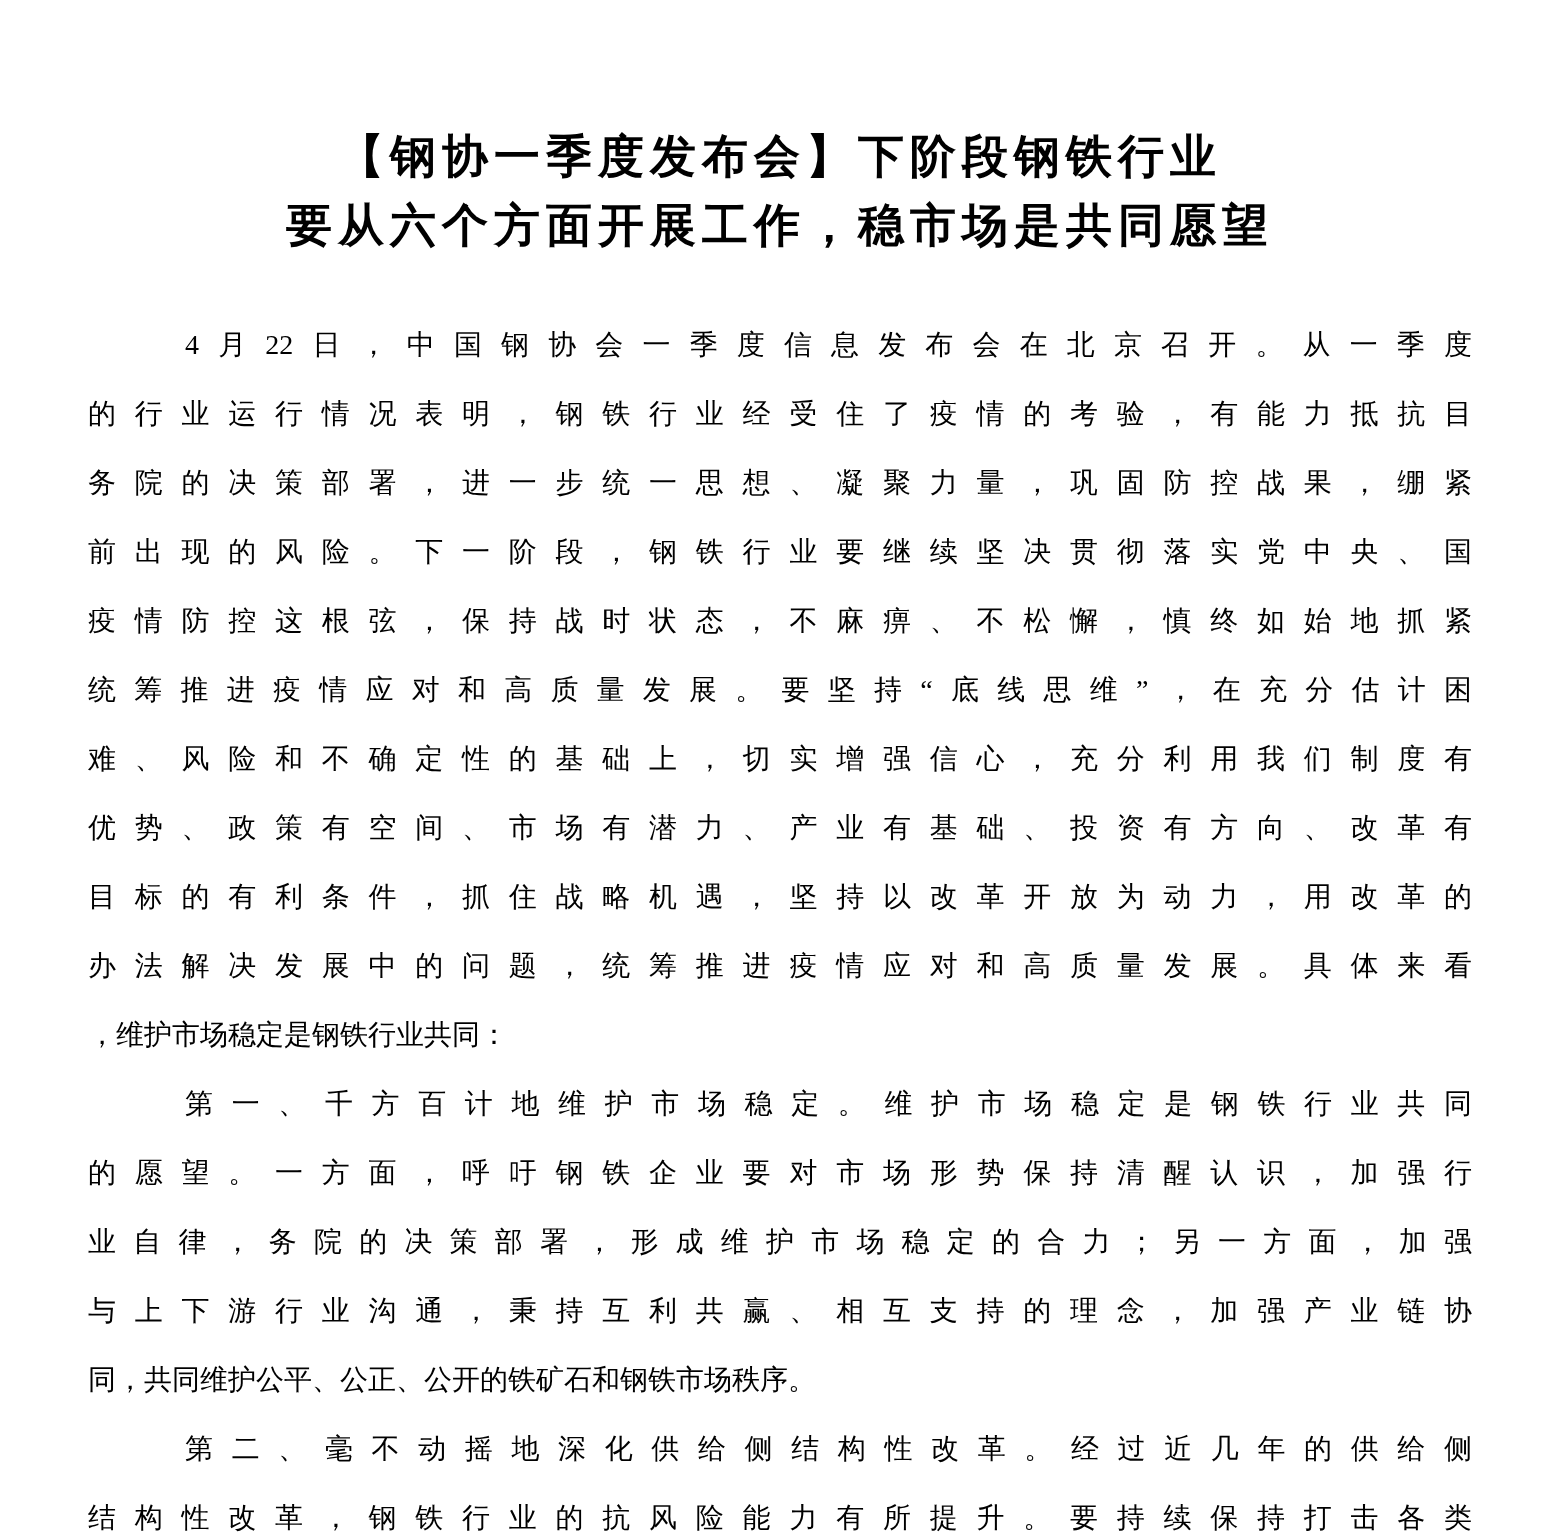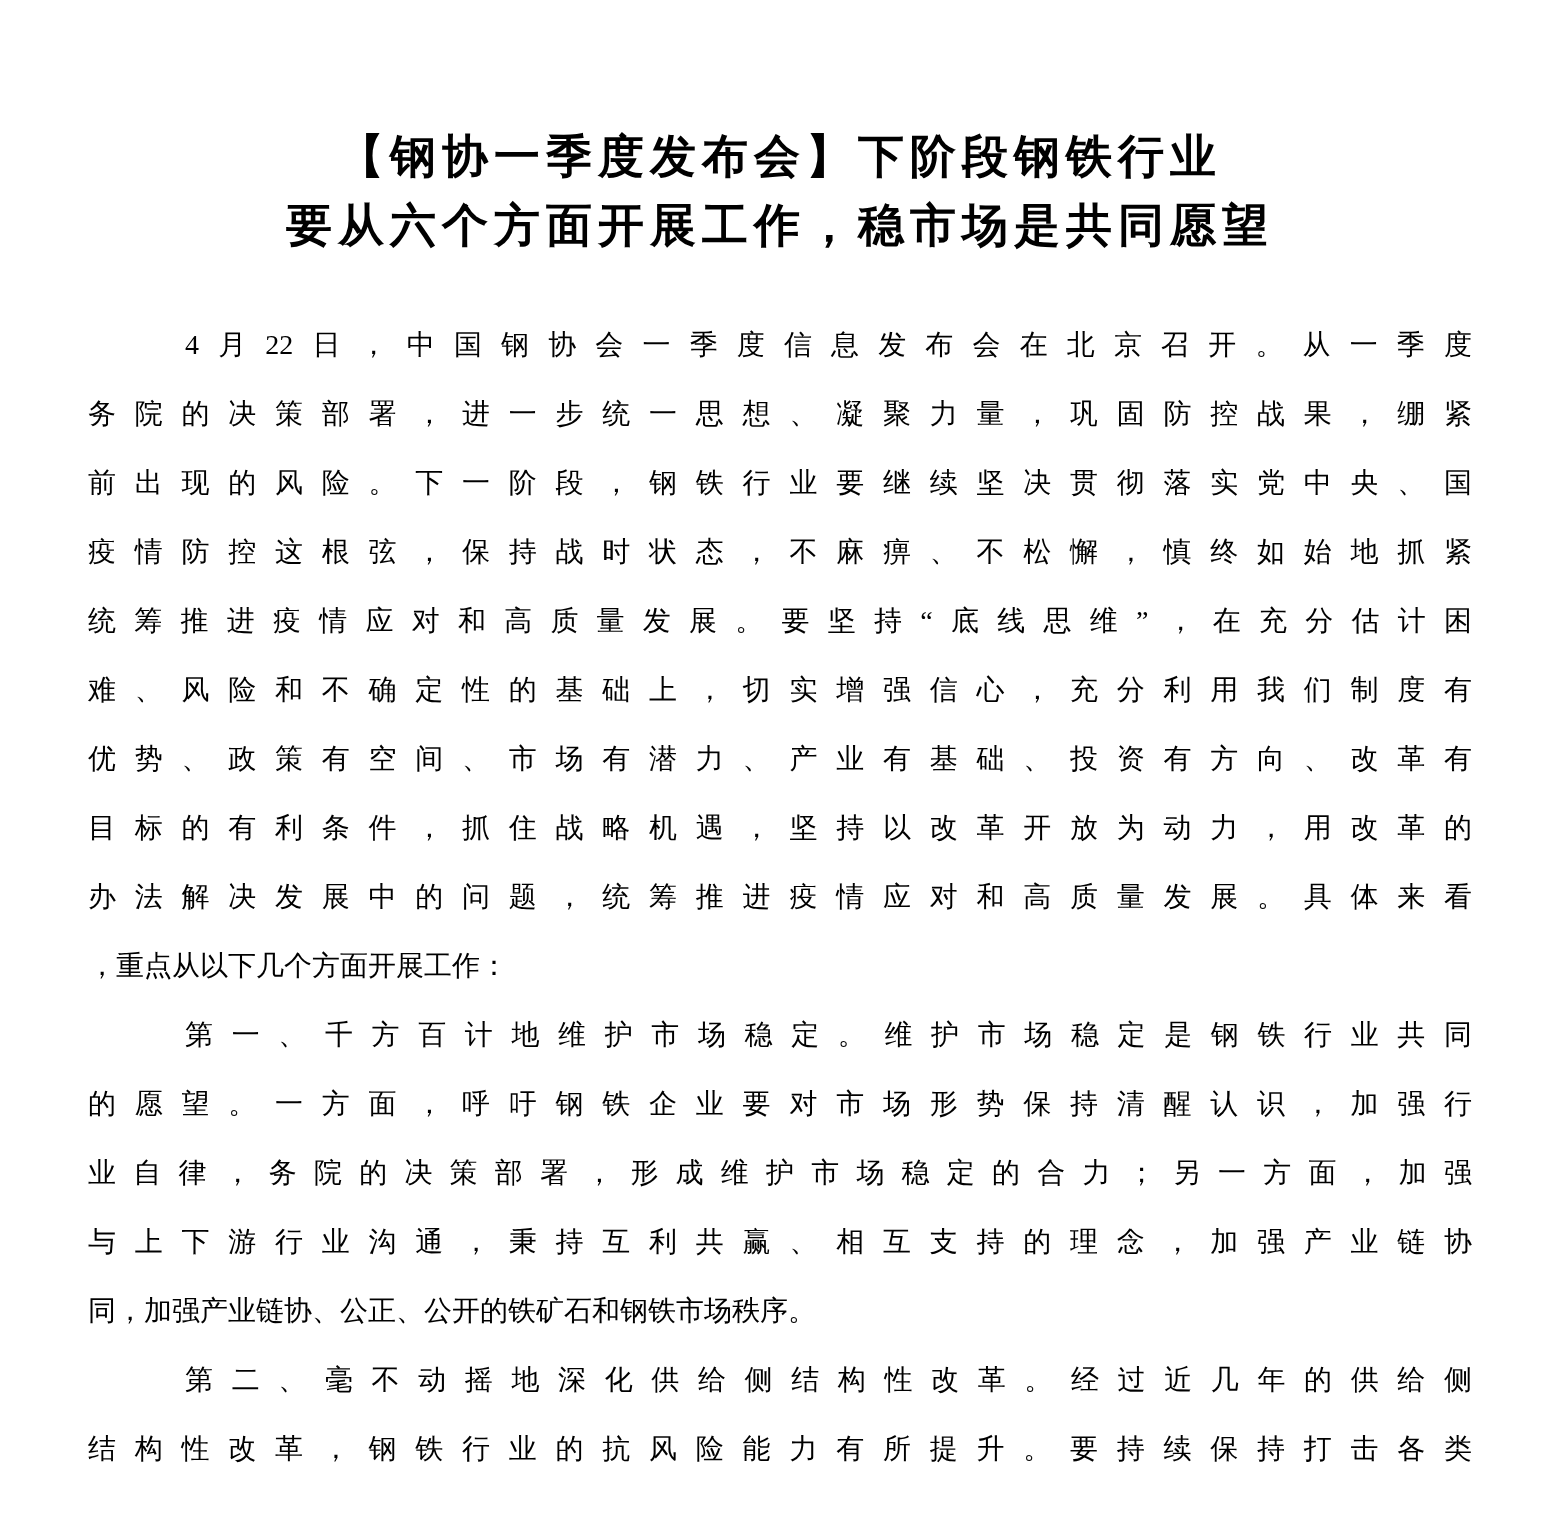--- a/index.html
+++ b/index.html
@@ -57,30 +57,31 @@
 </head>
 <body>
 
 <div class="page">
   <h1 class="doc-title">
     <span class="title-line">【钢协一季度发布会】下阶段钢铁行业</span>
     <span class="title-line">要从六个方面开展工作，稳市场是共同愿望</span>
   </h1>
   <div class="doc-body">
       <div class="line indent justify">4月22日，中国钢协会一季度信息发布会在北京召开。从一季度</div>
+      <div class="line justify">的行业运行情况表明，钢铁行业经受住了疫情的考验，有能力抵抗目</div>
       <div class="line justify">务院的决策部署，进一步统一思想、凝聚力量，巩固防控战果，绷紧</div>
       <div class="line justify">前出现的风险。下一阶段，钢铁行业要继续坚决贯彻落实党中央、国</div>
       <div class="line justify">疫情防控这根弦，保持战时状态，不麻痹、不松懈，慎终如始地抓紧</div>
       <div class="line justify">统筹推进疫情应对和高质量发展。要坚持“底线思维”，在充分估计困</div>
       <div class="line justify">难、风险和不确定性的基础上，切实增强信心，充分利用我们制度有</div>
       <div class="line justify">优势、政策有空间、市场有潜力、产业有基础、投资有方向、改革有</div>
       <div class="line justify">目标的有利条件，抓住战略机遇，坚持以改革开放为动力，用改革的</div>
       <div class="line justify">办法解决发展中的问题，统筹推进疫情应对和高质量发展。具体来看</div>
-      <div class="line">，重点从以下几个方面开展工作：</div>
+      <div class="line">，维护市场稳定是钢铁行业共同：</div>
       <div class="line indent justify">第一、千方百计地维护市场稳定。维护市场稳定是钢铁行业共同</div>
       <div class="line justify">的愿望。一方面，呼吁钢铁企业要对市场形势保持清醒认识，加强行</div>
       <div class="line justify">业自律，务院的决策部署，形成维护市场稳定的合力；另一方面，加强</div>
       <div class="line justify">与上下游行业沟通，秉持互利共赢、相互支持的理念，加强产业链协</div>
-      <div class="line">同，加强产业链协、公正、公开的铁矿石和钢铁市场秩序。</div>
+      <div class="line">同，共同维护公平、公正、公开的铁矿石和钢铁市场秩序。</div>
       <div class="line indent justify">第二、毫不动摇地深化供给侧结构性改革。经过近几年的供给侧</div>
       <div class="line justify">结构性改革，钢铁行业的抗风险能力有所提升。要持续保持打击各类</div>
     </div>
 </div>
 
 </body></html>

